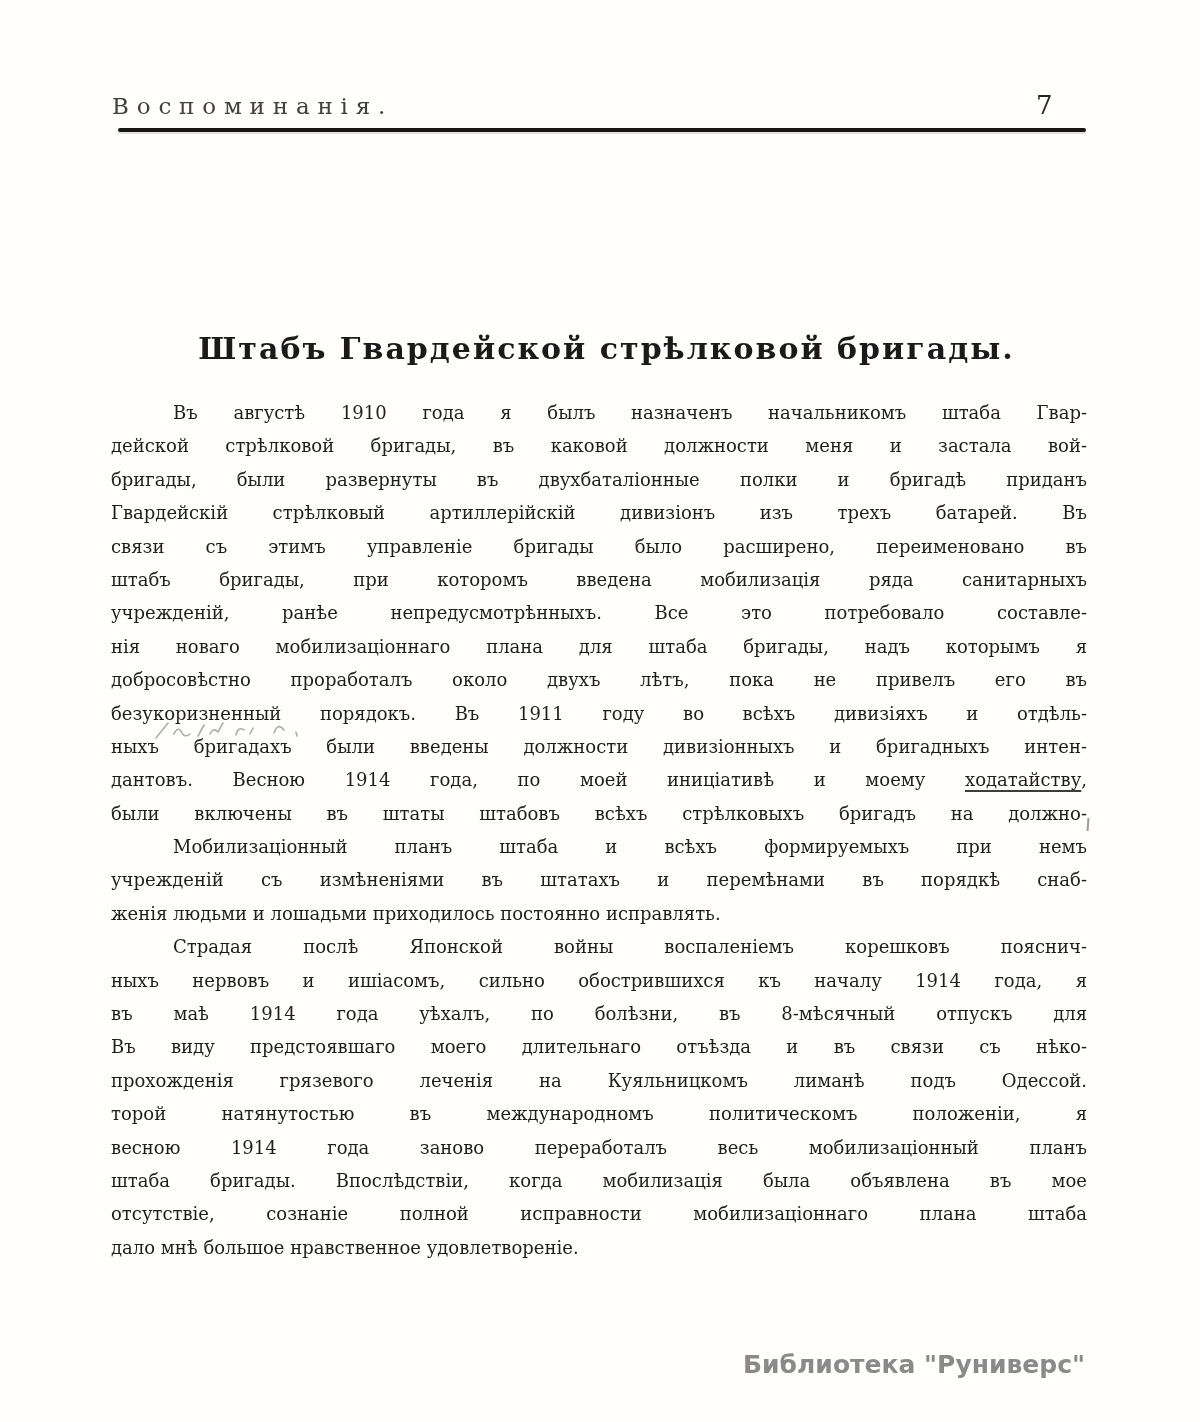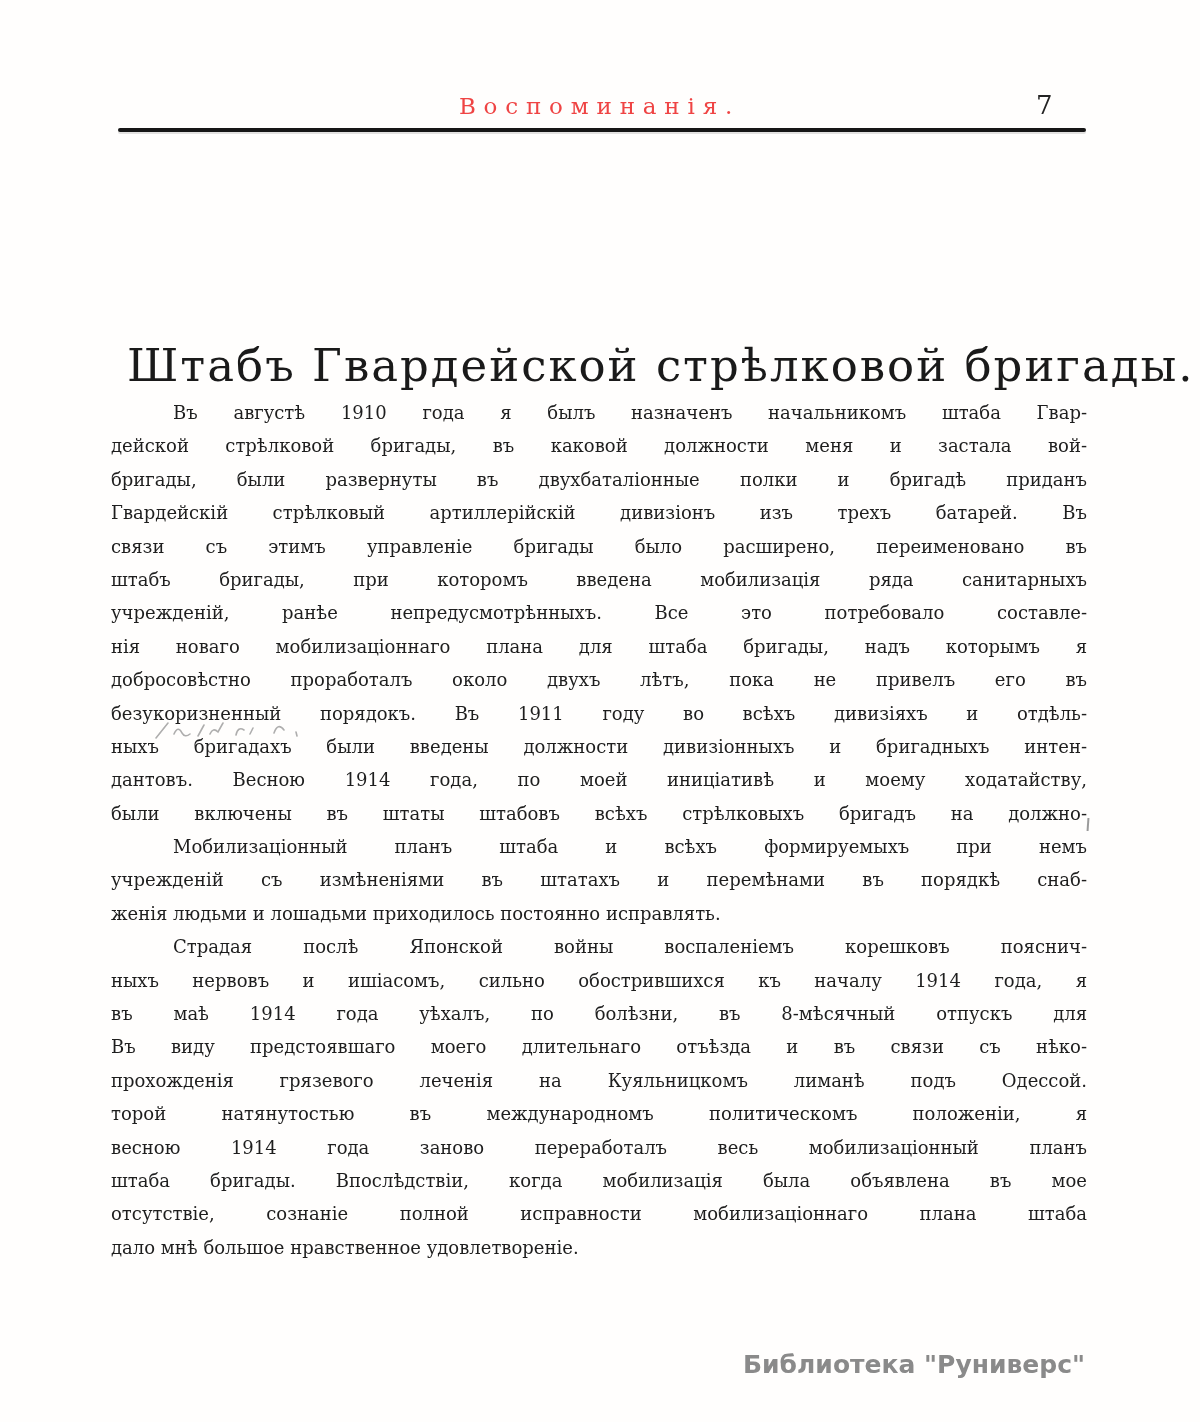--- a/index.html
+++ b/index.html
@@ -16,24 +16,23 @@
     overflow: hidden;
     color: #1c1c1c;
     font-family: "DejaVu Serif", serif;
   }
   
   .running-title {
     position: absolute;
     top: 93px;
     left: 112px;
     width: 975px;
-    text-align: center;
     font-size: 23px;
     letter-spacing: 0.34em;
-    color: #ef4444;
+    color: #404040;
     white-space: nowrap;
   }
   .page-number {
     position: absolute;
     top: 90px;
     left: 1036px;
     font-size: 26px;
     color: #232323;
   }
   .header-rule {
@@ -45,24 +44,24 @@
     background: #161616;
     border-radius: 2px;
     box-shadow: 0 2px 0 rgba(20,20,20,0.12);
   }
   
   .chapter-title {
     position: absolute;
     top: 324px;
     left: 112px;
     width: 975px;
-    margin: 15px;
+    margin: 7px;
     text-align: center;
-    font-size: 45px;
-    font-weight: normal;
+    font-size: 30px;
+    font-weight: bold;
     letter-spacing: 2px;
     color: #1a1a1a;
     white-space: nowrap;
   }
   
   .body-text {
     position: absolute;
     top: 396px;
     left: 111px;
     width: 976px;
@@ -75,20 +74,21 @@
     line-height: 33.4px;
     text-align: justify;
     text-align-last: justify;
     text-justify: inter-word;
     white-space: nowrap;
     overflow: visible;
   }
   .line.indent { text-indent: 62px; }
   .line.last { text-align-last: left; }
   .pencil-underline {
+    text-decoration: underline;
     text-decoration-thickness: 2px;
     text-underline-offset: 4px;
     text-decoration-color: #3d3d3d;
   }
   
   .pencil-annotation {
     position: absolute;
     top: 718px;
     left: 146px;
     width: 180px;

